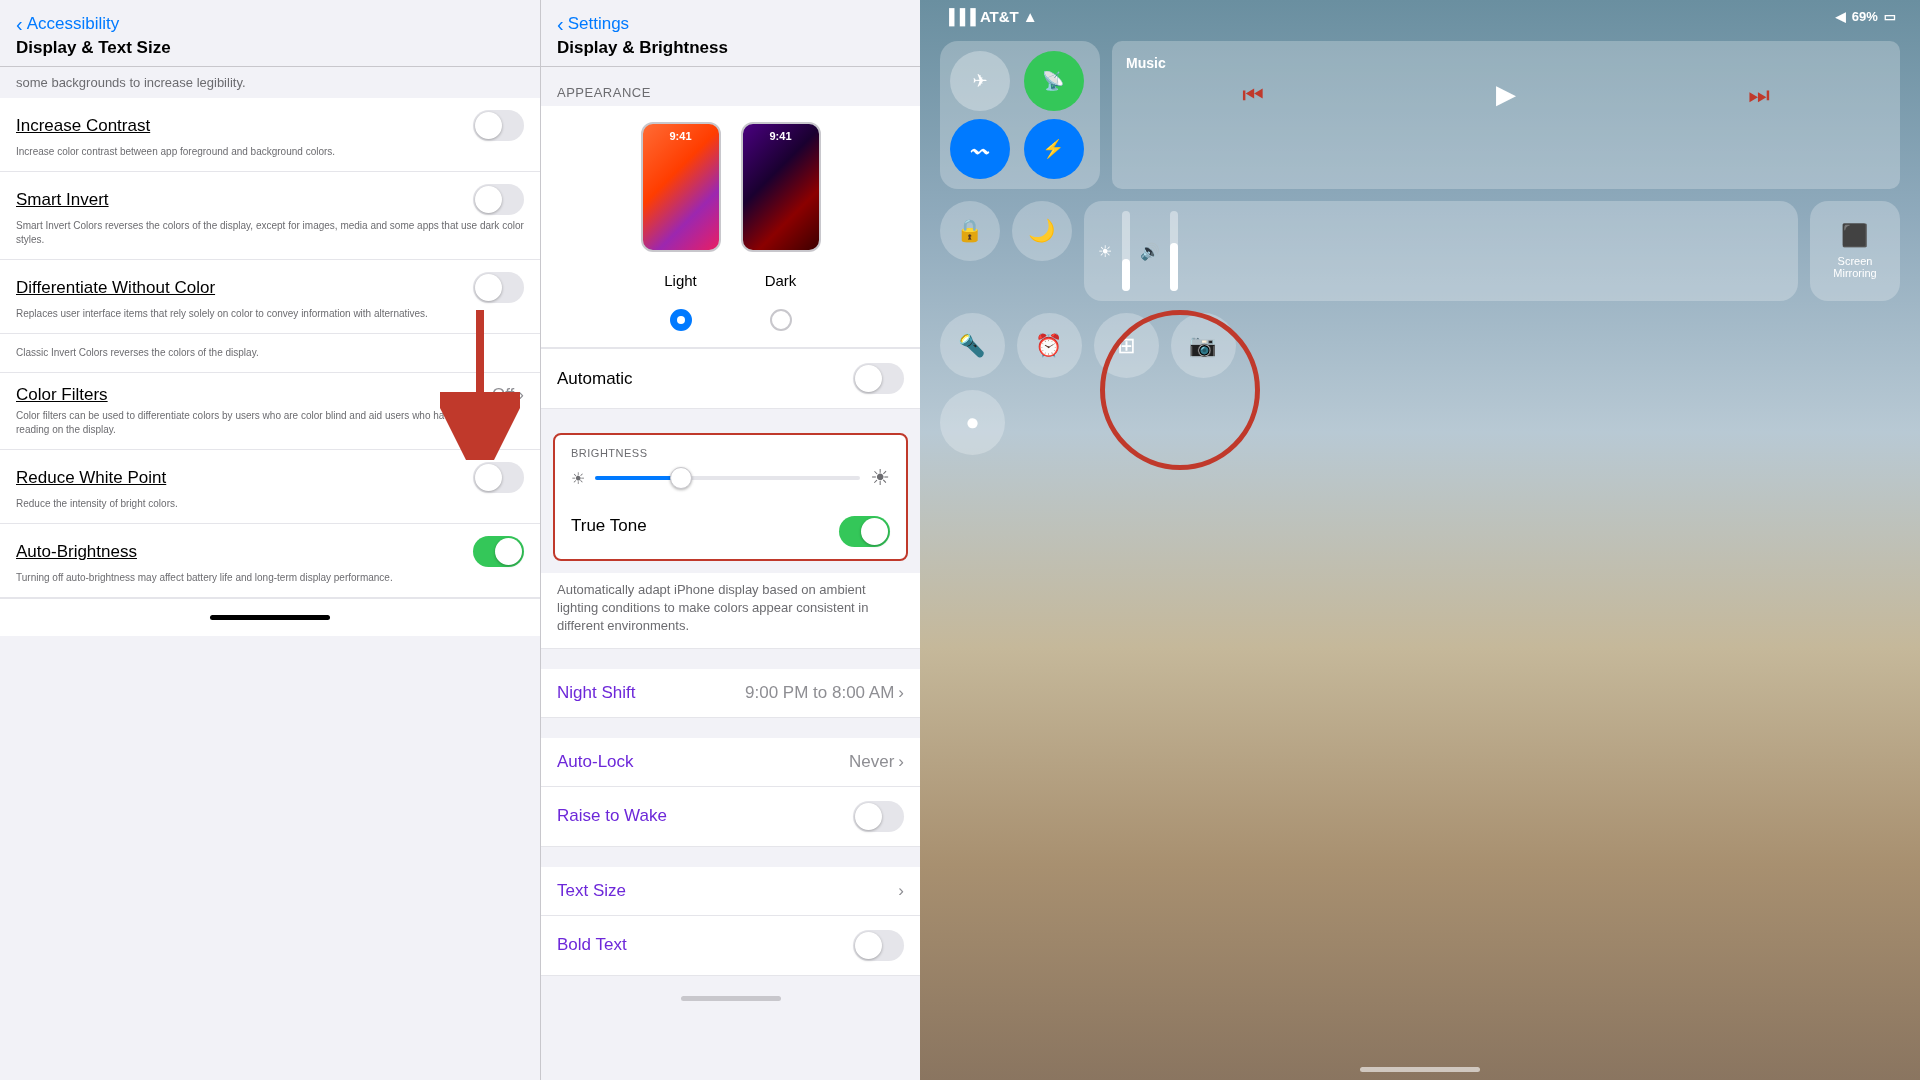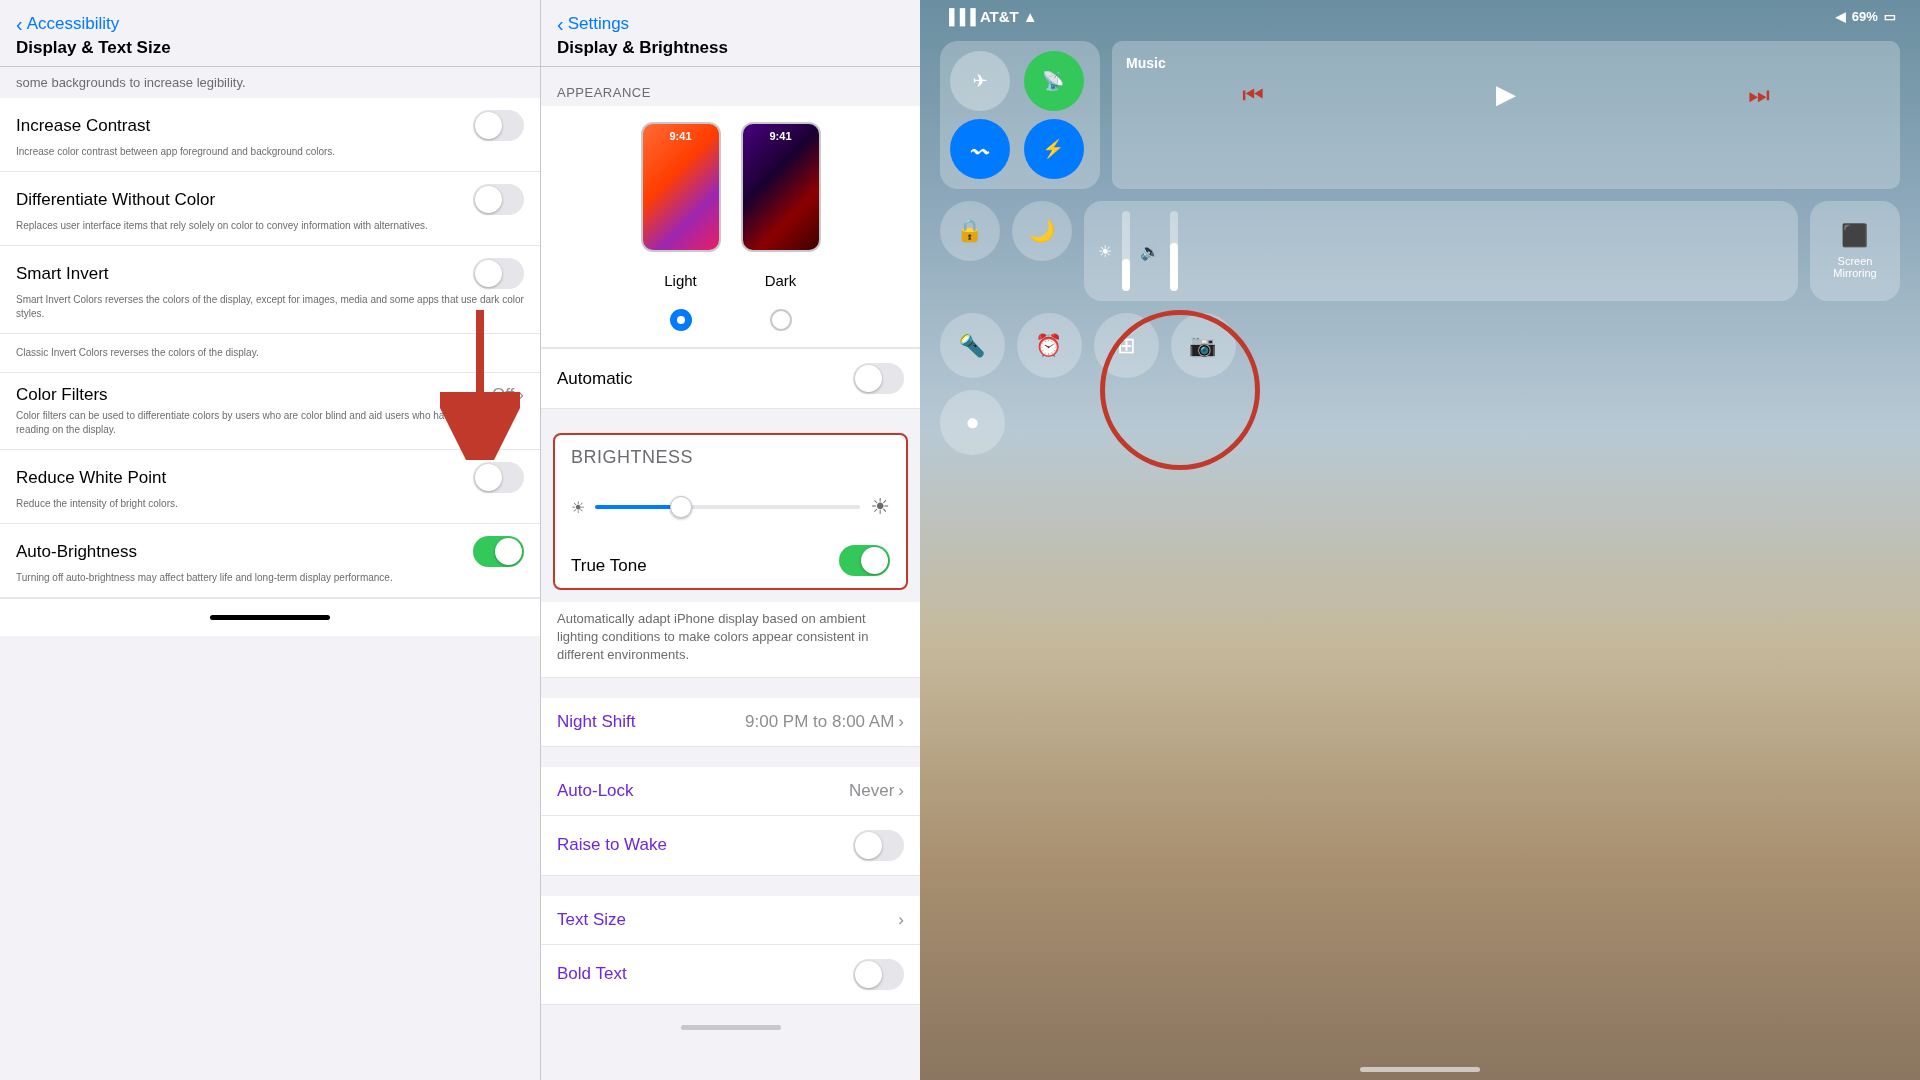--- a/index.html
+++ b/index.html
@@ -58,20 +58,21 @@
     .settings-item-row {
       display: flex;
       align-items: center;
       justify-content: space-between;
       margin-bottom: 4px;
     }
     .settings-item-label {
       font-size: 17px;
       color: #000;
       font-weight: 400;
+      text-decoration: underline;
     }
     .settings-item-desc {
       font-size: 10px;
       color: #6c6c70;
       line-height: 1.4;
     }
     .settings-item-value {
       font-size: 17px;
       color: #8e8e93;
       display: flex;
@@ -211,25 +212,25 @@
 
     
     .brightness-section {
       background: #fff;
       border: 2px solid #c0392b;
       border-radius: 8px;
       margin: 12px;
       padding: 12px 16px;
     }
     .brightness-label-row {
-      font-size: 18px;
+      font-size: 11px;
       color: #6c6c70;
       text-transform: uppercase;
       letter-spacing: 0.5px;
-      margin-bottom: 26px;
+      margin-bottom: 6px;
     }
     .brightness-slider-row {
       display: flex;
       align-items: center;
       gap: 10px;
       margin-bottom: 14px;
     }
     .sun-icon-sm {
       font-size: 16px;
       color: #6c6c70;
@@ -257,21 +258,21 @@
       background: #fff;
       border-radius: 50%;
       border: 1px solid #c8c7cc;
       position: absolute;
       top: -9px;
       left: 28%;
       box-shadow: 0 1px 3px rgba(0,0,0,0.3);
     }
     .true-tone-row {
       display: flex;
-      align-items: flex-end;
+      align-items: flex-start;
       justify-content: space-between;
       margin-top: 25px;
     }
     .true-tone-label {
       font-size: 17px;
       color: #000;
     }
 
     
     .display-row {
@@ -513,36 +514,36 @@
         <span class="settings-item-label">Increase Contrast</span>
         <div class="toggle off">
           <div class="toggle-knob"></div>
         </div>
       </div>
       <span class="settings-item-desc">Increase color contrast between app foreground and background colors.</span>
     </div>
 
     <div class="settings-item">
       <div class="settings-item-row">
+        <span class="settings-item-label">Smart Invert</span>
+        <div class="toggle off">
+          <div class="toggle-knob"></div>
+        </div>
+      </div>
+      <span class="settings-item-desc">Smart Invert Colors reverses the colors of the display, except for images, media and some apps that use dark color styles.</span>
+    </div>
+
+    <div class="settings-item">
+      <div class="settings-item-row">
         <span class="settings-item-label">Differentiate Without Color</span>
         <div class="toggle off">
           <div class="toggle-knob"></div>
         </div>
       </div>
       <span class="settings-item-desc">Replaces user interface items that rely solely on color to convey information with alternatives.</span>
-    </div>
-
-    <div class="settings-item">
-      <div class="settings-item-row">
-        <span class="settings-item-label">Smart Invert</span>
-        <div class="toggle off">
-          <div class="toggle-knob"></div>
-        </div>
-      </div>
-      <span class="settings-item-desc">Smart Invert Colors reverses the colors of the display, except for images, media and some apps that use dark color styles.</span>
     </div>
 
     <div class="settings-item">
       <span class="settings-item-desc">Classic Invert Colors reverses the colors of the display.</span>
     </div>
 
     <div class="settings-item">
       <div class="settings-item-row">
         <span class="settings-item-label">Color Filters</span>
         <div class="settings-item-value">

